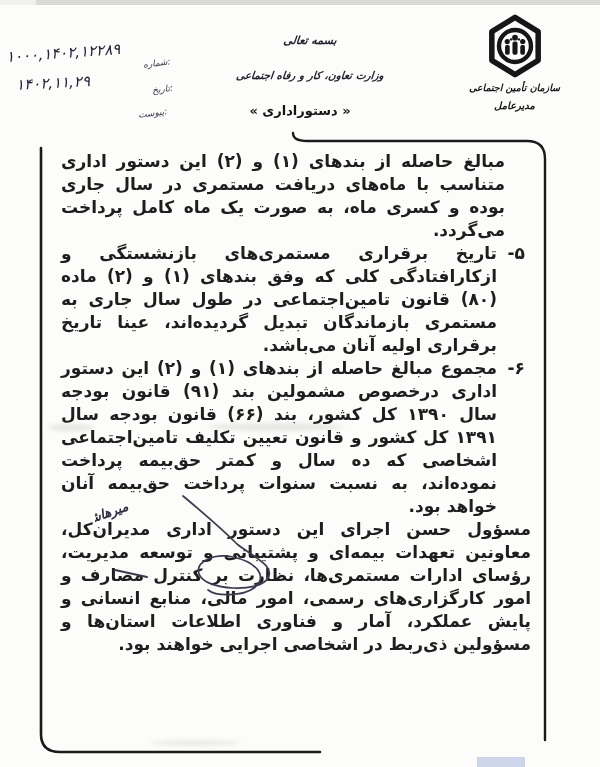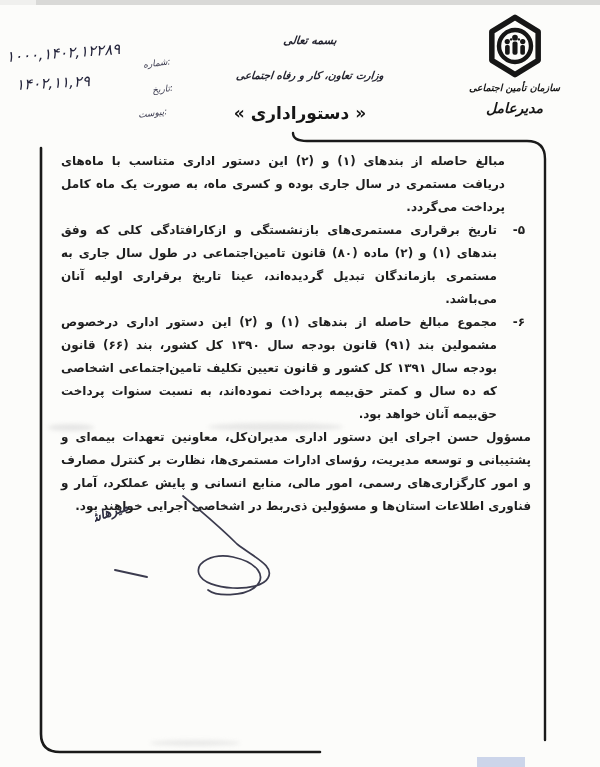--- a/index.html
+++ b/index.html
@@ -51,36 +51,36 @@
     position:absolute;left:452px;top:14px;width:125px;text-align:center;
     direction:rtl;color:#161616;
   }
   .org-logo{display:block;margin:0 auto;}
   .org-name{
     margin-top:4px;font-family:"DejaVu Serif", serif;font-weight:bold;font-style:italic;
     font-size:9.5px;white-space:nowrap;
   }
   .org-role{
     margin-top:7px;font-family:"DejaVu Serif", serif;font-weight:bold;font-style:italic;
-    font-size:14px;
+    font-size:10px;
   }
 
   .doc-title{
     position:absolute;left:150px;top:103px;width:300px;text-align:center;
-    direction:rtl;font-size:17px;font-weight:bold;color:#161616;letter-spacing:.5px;
+    direction:rtl;font-size:13px;font-weight:bold;color:#161616;letter-spacing:.5px;
   }
 
   
   .frame-svg{position:absolute;left:0;top:0;pointer-events:none;}
 
   .body-area{
     position:absolute;left:41px;top:141px;width:504px;height:612px;
     box-sizing:border-box;padding:9px 14px 0 20px;
     direction:rtl;text-align:justify;
-    font-size:12px;font-weight:bold;line-height:23px;color:#1e1e1e;
+    font-size:17px;font-weight:bold;line-height:23px;color:#1e1e1e;
   }
   .body-area p{margin:0;}
   .para-indent{margin-left:0;margin-right:8px;padding-right:26px;}
   .list-item{position:relative;margin-right:8px;padding-right:26px;}
   .list-num{position:absolute;right:-2px;top:0;font-weight:bold;}
 
   
   .signature{position:absolute;left:95px;top:466px;width:200px;height:135px;}
 </style>
 </head>

